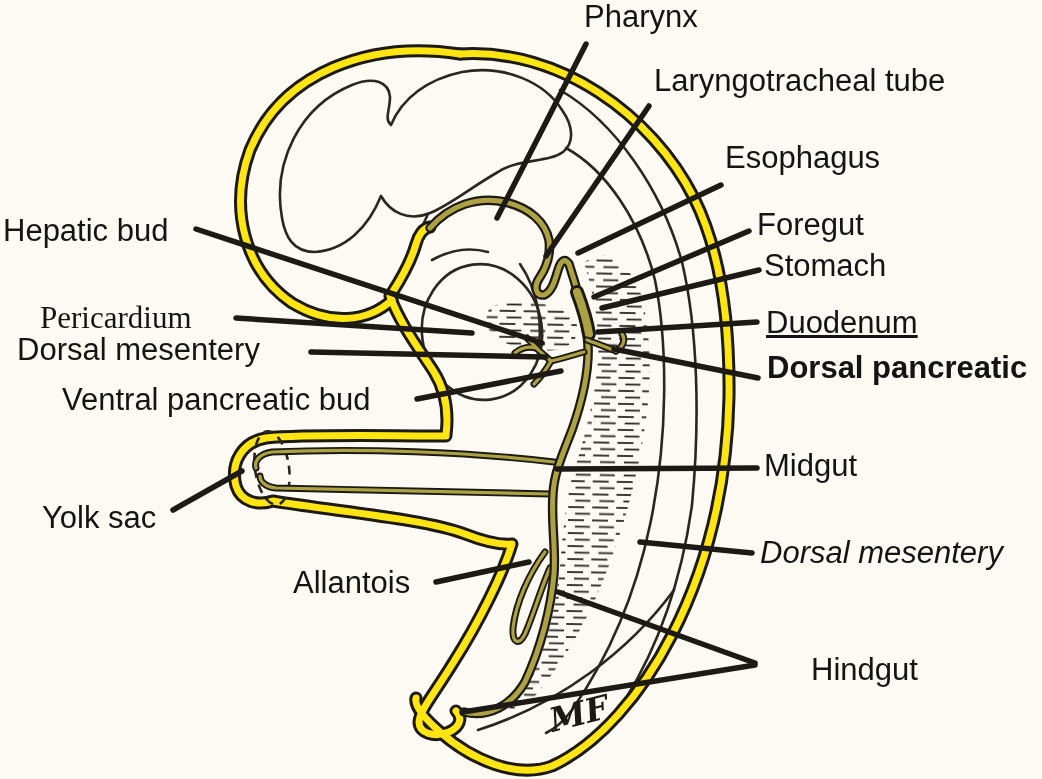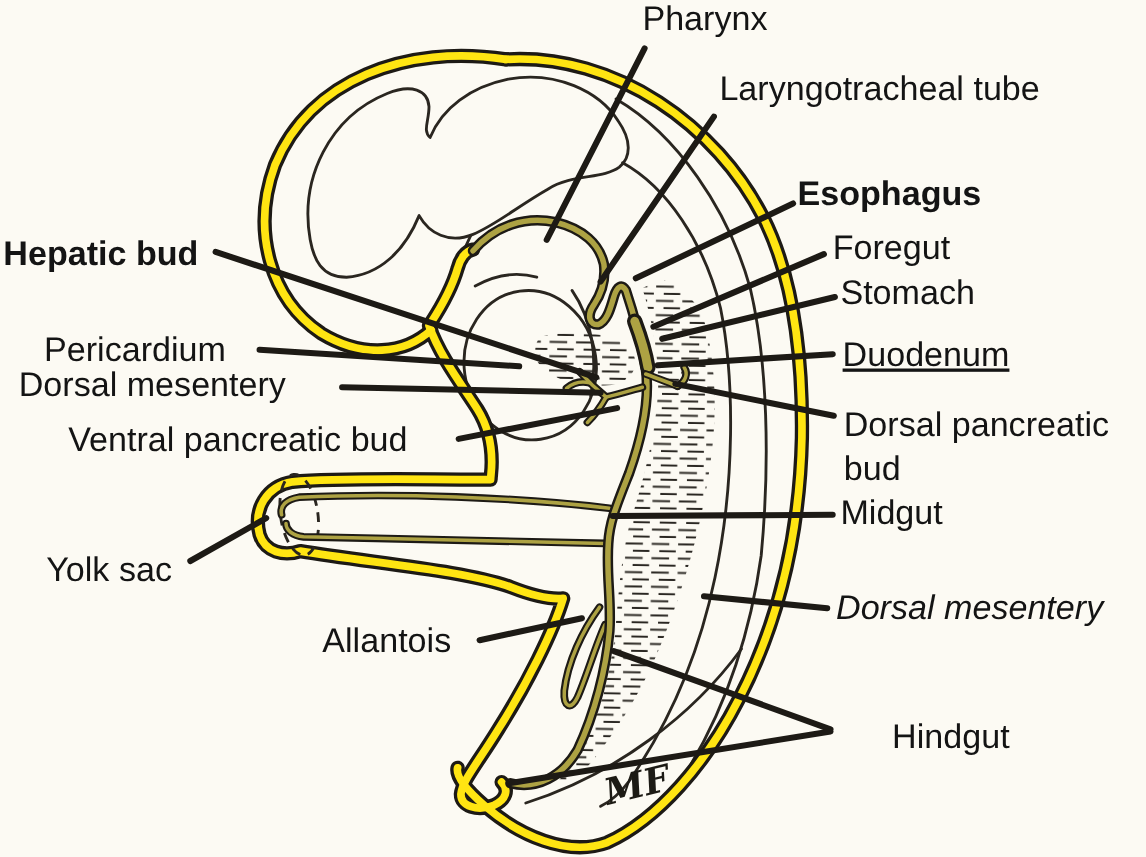--- a/index.html
+++ b/index.html
@@ -148,49 +148,48 @@
       </g>
   </svg>
 
   <div id="labels">
       <div class="label" style="left: 584px; top: -3px;">
         <div>Pharynx</div>
       </div>
       <div class="label" style="left: 654px; top: 61px;">
         <div>Laryngotracheal tube</div>
       </div>
-      <div class="label" style="left: 725px; top: 156px; font-weight: bold;">
+      <div class="label" style="left: 725px; top: 138px;">
         <div>Esophagus</div>
       </div>
       <div class="label" style="left: 757px; top: 205px; text-align: right;">
         <div>Foregut</div>
       </div>
       <div class="label" style="left: 764px; top: 246px;">
         <div>Stomach</div>
       </div>
       <div class="label" style="left: 766px; top: 303px; text-decoration: underline;">
         <div>Duodenum</div>
       </div>
-      <div class="label" style="left: 767px; top: 366px;">
+      <div class="label" style="left: 767px; top: 348px; font-weight: bold;">
         <div>Dorsal pancreatic</div>
-        <div>bud</div>
       </div>
       <div class="label" style="left: 764px; top: 446px;">
         <div>Midgut</div>
       </div>
       <div class="label" style="left: 760px; top: 533px; font-style: italic;">
         <div>Dorsal mesentery</div>
       </div>
       <div class="label" style="left: 767px; top: 650px; margin-left: 44px;">
         <div>Hindgut</div>
       </div>
-      <div class="label" style="left: 3px; top: 211px; font-weight: bold;">
+      <div class="label" style="left: 3px; top: 211px;">
         <div>Hepatic bud</div>
       </div>
-      <div class="label" style="left: 40px; top: 298px;">
+      <div class="label" style="left: 40px; top: 298px; font-family: Liberation Serif, serif;">
         <div>Pericardium</div>
       </div>
       <div class="label" style="left: 17px; top: 330px;">
         <div>Dorsal mesentery</div>
       </div>
       <div class="label" style="left: 62px; top: 380px;">
         <div>Ventral pancreatic bud</div>
       </div>
       <div class="label" style="left: 42px; top: 498px;">
         <div>Yolk sac</div>

